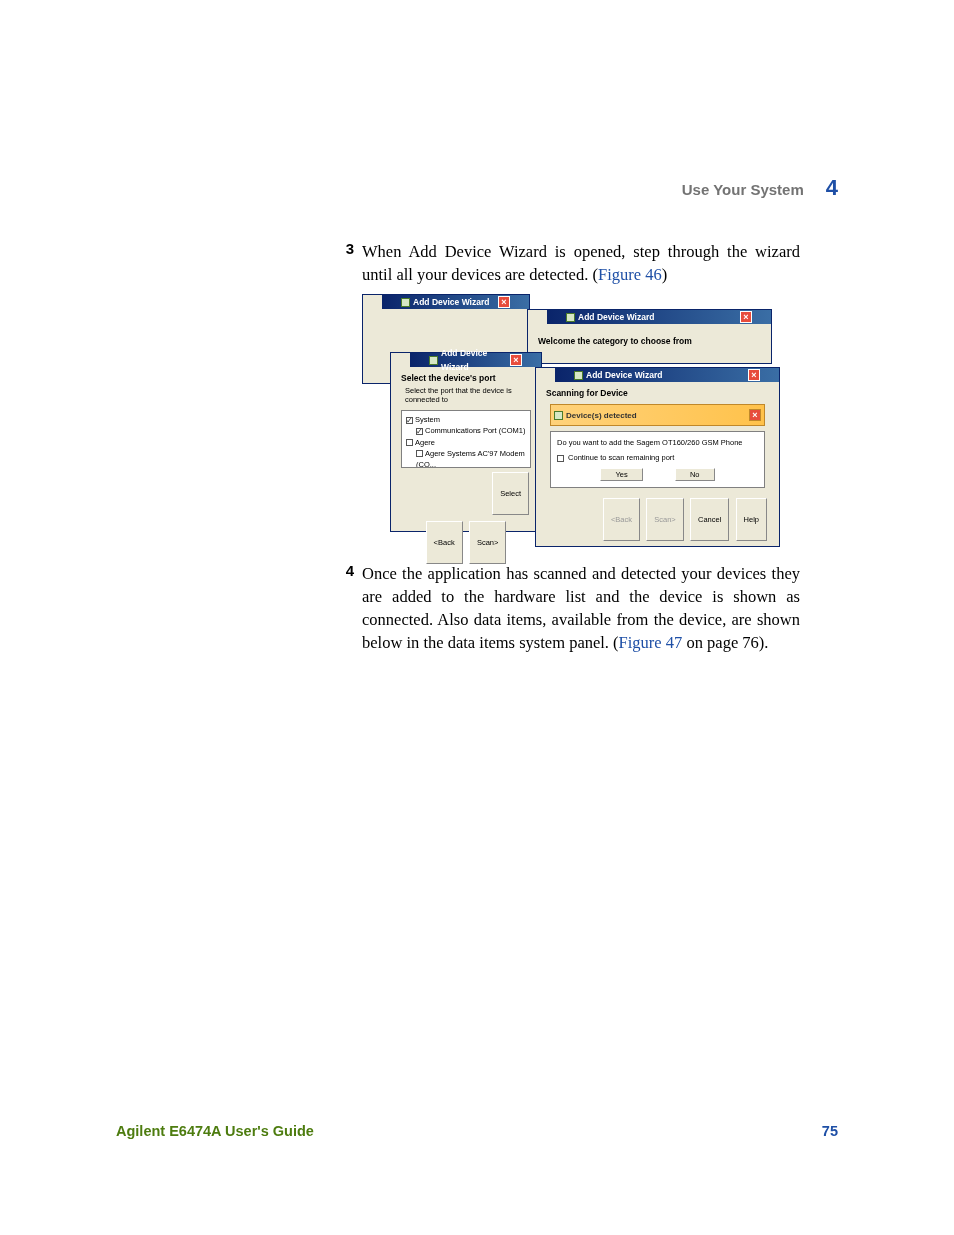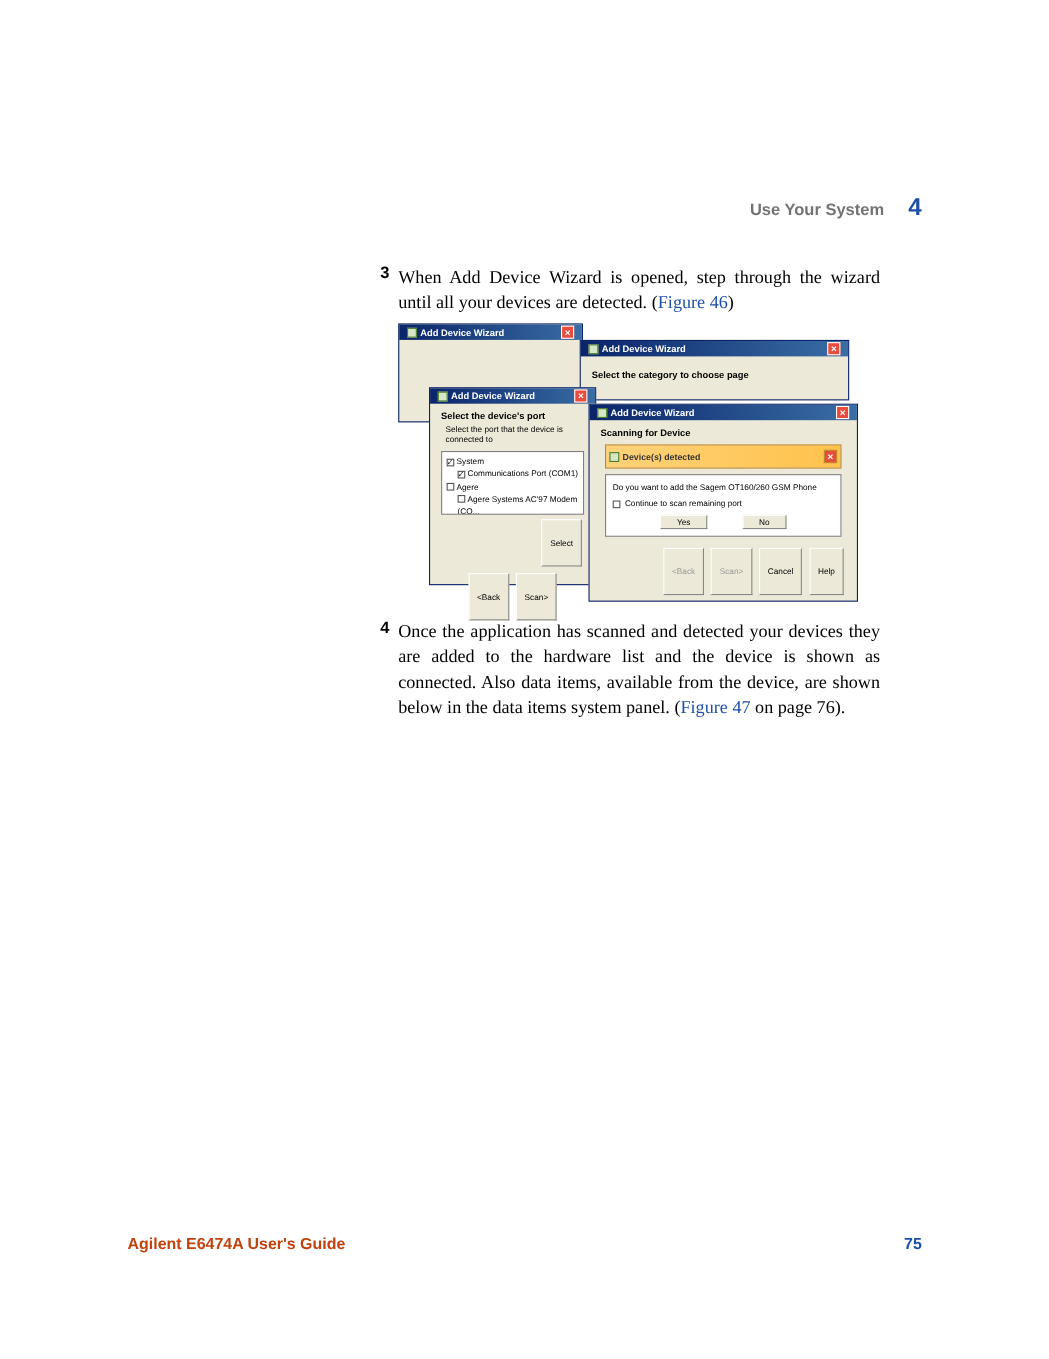--- a/index.html
+++ b/index.html
@@ -70,24 +70,25 @@
     border: 1px solid #0a246a;
     font-family: Tahoma, Arial, sans-serif;
     font-size: 8px;
     color: #000;
   }
   .titlebar {
     background: linear-gradient(to right, #0a246a, #3a6ea5);
     color: #fff;
     height: 14px;
     line-height: 14px;
-    padding: 0 7px;
+    padding: 0 19px;
     display: flex;
     align-items: center;
     font-weight: bold;
+    margin-left: 19px;
   }
   .titlebar-icon {
     width: 9px; height: 9px;
     background: #d6e7c5;
     border: 1px solid #4a7a2a;
     margin-right: 3px;
   }
   .titlebar-text { flex: 1; font-size: 8.5px; }
   .titlebar-close {
     width: 12px; height: 12px;
@@ -125,21 +126,21 @@
   .footer {
     position: absolute;
     bottom: 96px;
     left: 116px;
     right: 116px;
     display: flex;
     justify-content: space-between;
     align-items: baseline;
   }
   .footer-title {
-    color: #c2410c;
+    color: #4d7c0f;
     font-family: Arial, Helvetica, sans-serif;
     font-weight: bold;
     font-size: 14.5px;
   }
   .footer-page {
     color: #1e4fa6;
     font-family: Arial, Helvetica, sans-serif;
     font-weight: bold;
     font-size: 14.5px;
   }
@@ -186,21 +187,21 @@
       </div>
     </div>
 
     <div class="dlg" style="left:165px; top:15px; width:245px; height:55px;">
       <div class="titlebar">
         <span class="titlebar-icon"></span>
         <span class="titlebar-text">Add Device Wizard</span>
         <span class="titlebar-close">×</span>
       </div>
       <div class="dlg-body">
-        <div class="dlg-heading" style="margin-top:6px;">Select the category to choose page</div>
+        <div class="dlg-heading" style="margin-top:6px;">Welcome the category to choose from</div>
       </div>
     </div>
 
     <div class="dlg" style="left:28px; top:58px; width:152px; height:180px;">
       <div class="titlebar">
         <span class="titlebar-icon"></span>
         <span class="titlebar-text">Add Device Wizard</span>
         <span class="titlebar-close">×</span>
       </div>
       <div class="dlg-body">

